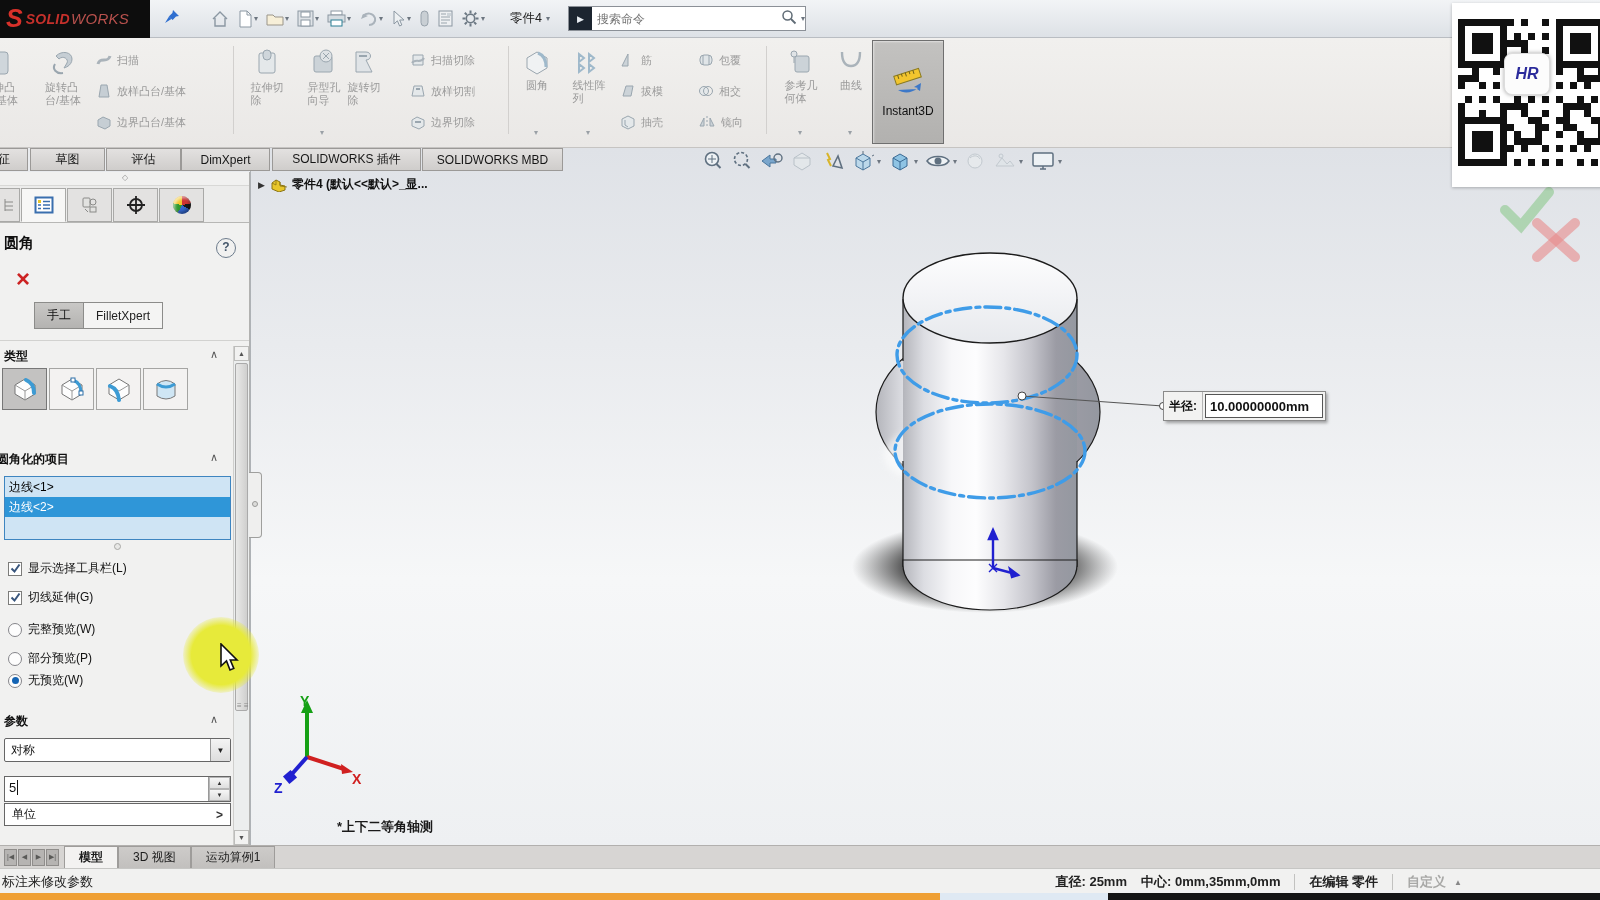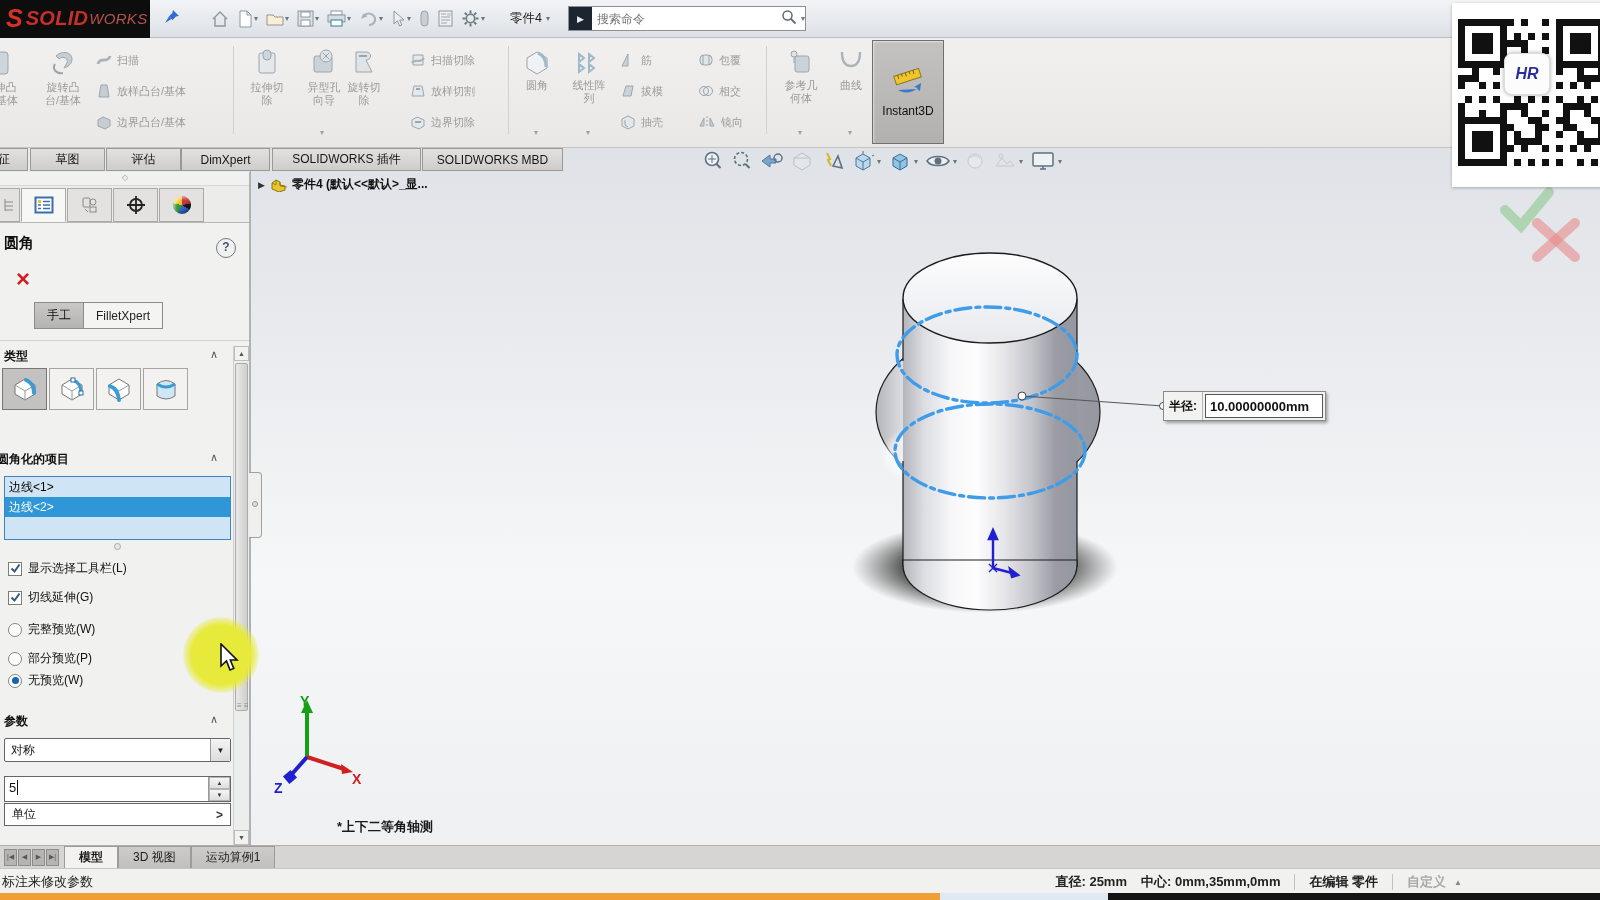--- a/index.html
+++ b/index.html
@@ -3,38 +3,38 @@
 <meta charset="utf-8">
 <style>
 *{box-sizing:border-box;margin:0;padding:0}
 html,body{width:1600px;height:900px}
 body{position:relative;overflow:hidden;font-family:"Liberation Sans","DejaVu Sans",sans-serif;background:#e9ebee;font-size:12px;color:#222}
 
 
 #menubar{position:absolute;left:0;top:0;width:1600px;height:38px;background:linear-gradient(#f2f4f6,#dde1e6);border-bottom:1px solid #b9bdc2;display:flex;align-items:center;z-index:20}
 #logo{width:150px;height:38px;background:#0d0d0d;display:flex;align-items:center;padding-left:6px;gap:3px;flex:none}
 #logo .s{color:#d8312a;font-size:25px;font-weight:bold;font-style:italic;line-height:1}
-#logo .a{color:#c5302b;font-size:20px;font-weight:bold;font-style:italic;letter-spacing:.3px}
+#logo .a{color:#c5302b;font-size:14px;font-weight:bold;font-style:italic;letter-spacing:.3px}
 #logo .b{color:#b8514d;font-size:15px;font-style:italic;letter-spacing:.3px;margin-left:-2px}
 #menus{display:flex;margin-left:32px;gap:8px}
 .menu-item{padding:4px 10px;font-size:12.5px;color:#1c1c1c;cursor:default}
 #pin-wrap{margin-left:14px}
 #qat{display:flex;align-items:center;margin-left:28px;gap:2px}
 .qat-btn{display:flex;align-items:center;height:26px;padding:0 3px}
 .caret{font-size:8px;color:#6d7680;margin-left:1px}
 #part-label{display:flex;align-items:center;gap:3px;margin-left:22px;font-size:12.5px;color:#222}
 #searchbox{margin-left:18px;width:238px;height:25px;background:#fff;border:1px solid #8b9097;display:flex;align-items:center}
 #search-lead{width:23px;height:23px;background:#1c2530;color:#e8edf2;display:flex;align-items:center;justify-content:center;font-size:9px;flex:none}
 #searchbox input{flex:1;border:none;outline:none;font-size:12px;color:#777;padding:0 5px;background:transparent;font-family:inherit}
 #searchbox .mag{flex:none;margin-right:3px}
 
 
 #ribbon{position:absolute;left:0;top:38px;width:1600px;height:110px;background:linear-gradient(#f1f0ee,#eae8e6);border-bottom:1px solid #c6c4c2}
 .rbig{position:absolute;top:4px;height:100px;display:flex;flex-direction:column;align-items:center;padding-top:6px;gap:3px}
-.rlabel{white-space:pre-line;text-align:center;font-size:11px;line-height:13px;color:#9a9a9a}
+.rlabel{white-space:pre-line;font-size:11px;line-height:13px;color:#9a9a9a}
 .rrow{position:absolute;height:24px;display:flex;align-items:center;gap:5px}
 .rsep{position:absolute;top:8px;height:88px;width:1px;background:#d2d0ce}
 .rcaret{position:absolute;font-size:8px;color:#9aa0a6}
 #instant3d{position:absolute;left:872px;top:2px;width:72px;height:104px;background:linear-gradient(#c3c2c0,#b2b1af);border:1px solid #6f6f6f;box-shadow:inset 1px 1px 2px rgba(255,255,255,.5);display:flex;flex-direction:column;align-items:center;justify-content:center;gap:8px}
 #instant3d span{font-size:12px;color:#111}
 
 
 #tabband{position:absolute;left:0;top:148px;width:1600px;height:24px;z-index:6}
 .ftab{position:absolute;top:0;height:23px;display:flex;align-items:center;justify-content:center;background:linear-gradient(#e3e1e0,#cfcdcb);border:1px solid #9b9997;font-size:12px;color:#161616}
 

